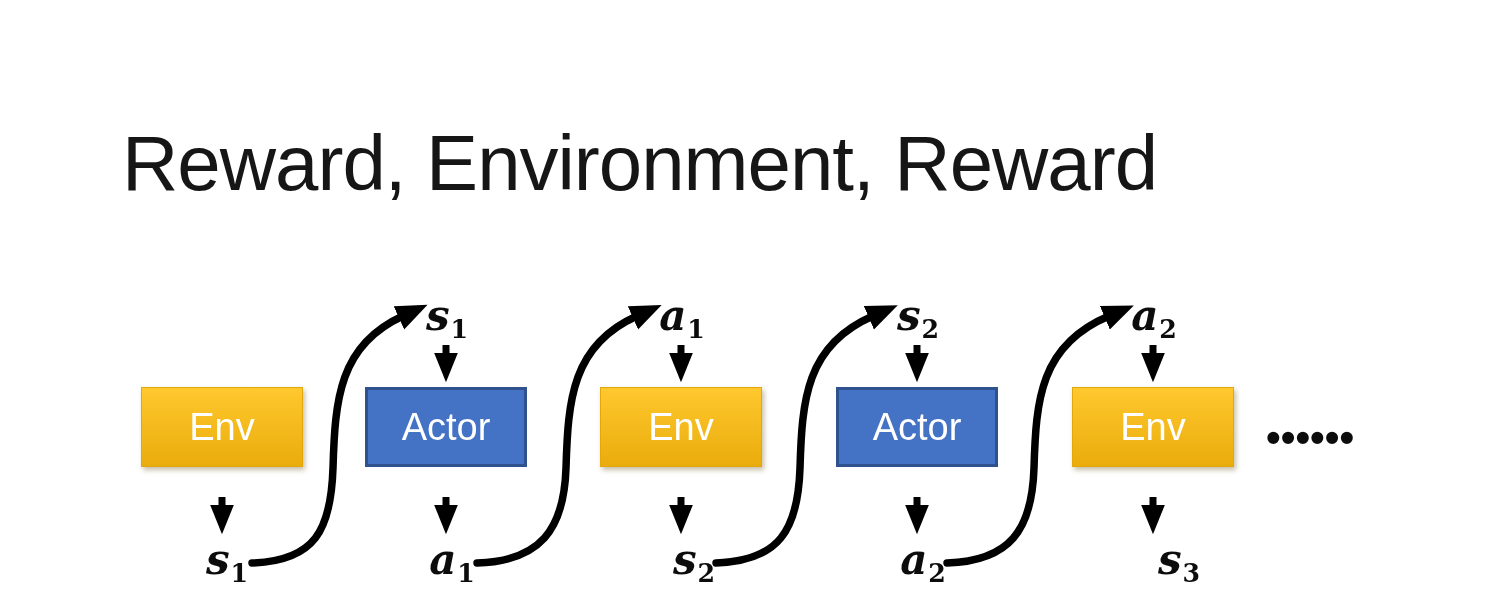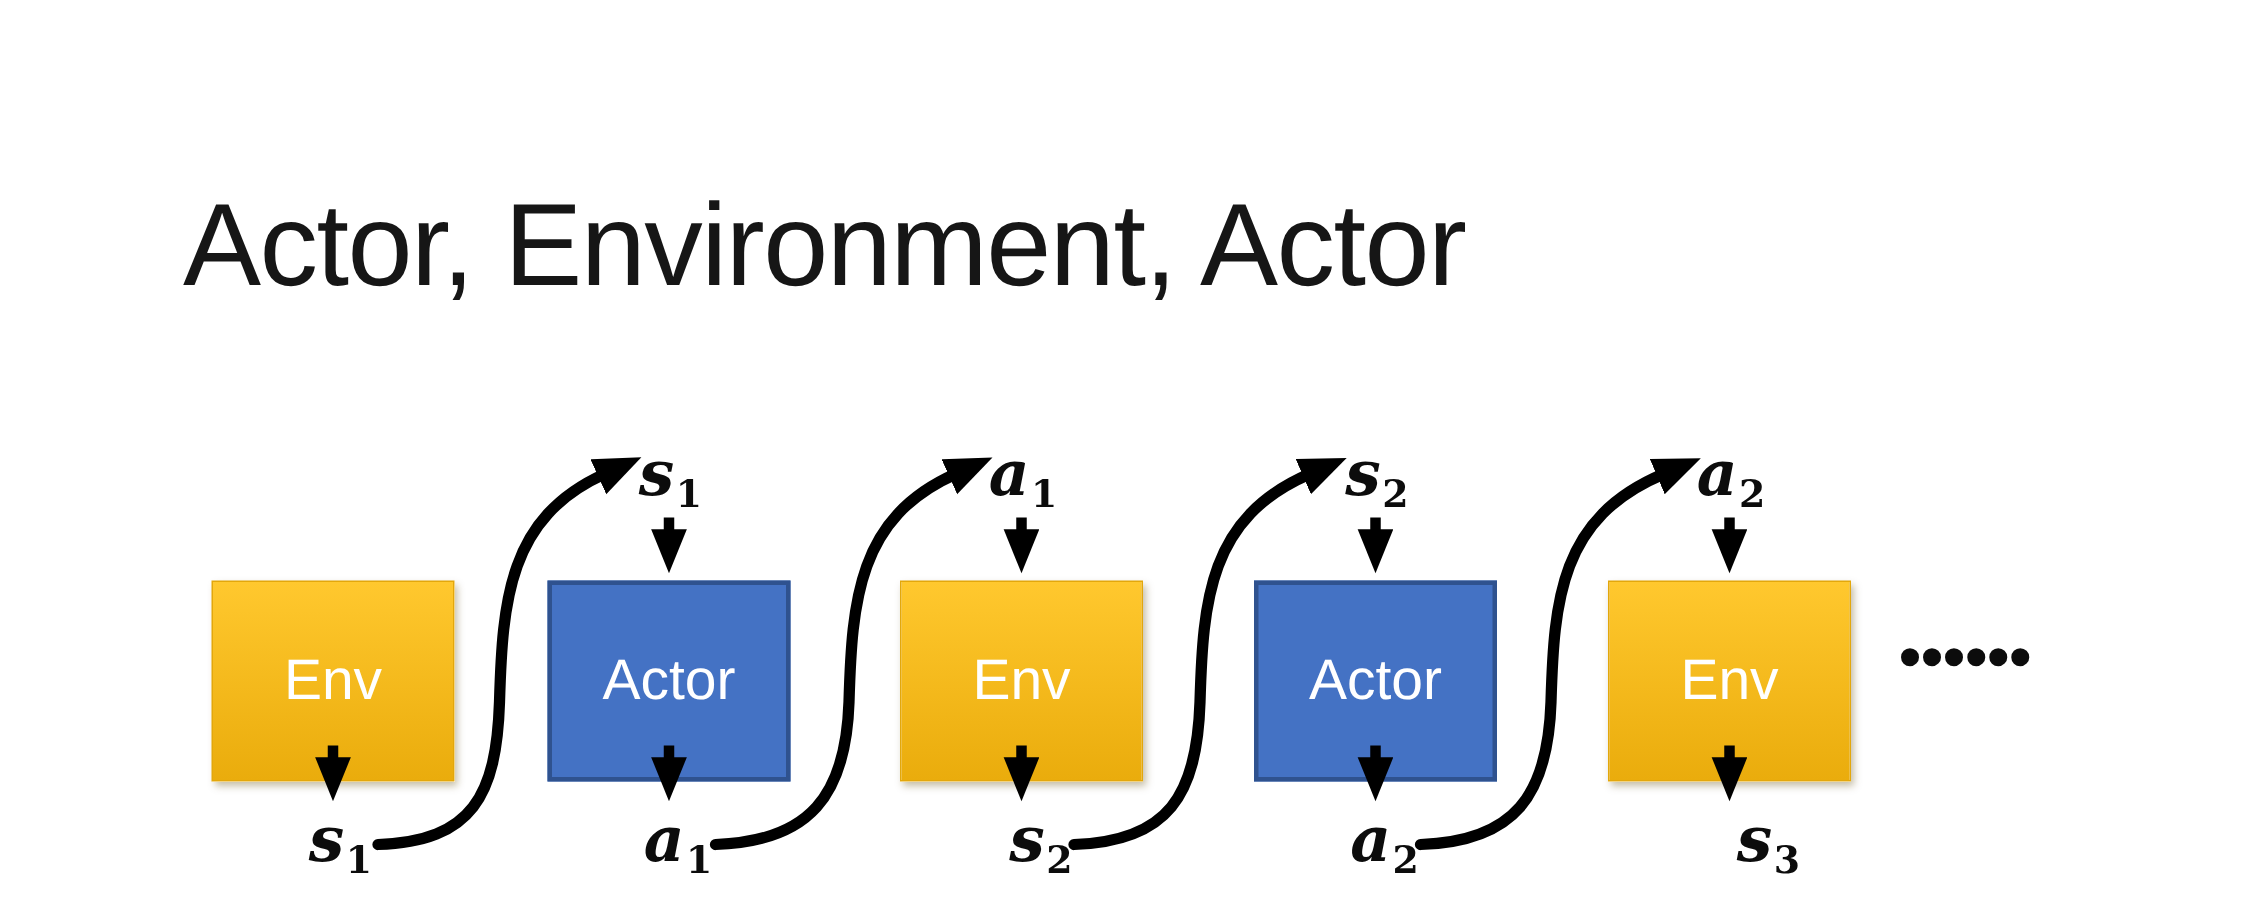--- a/index.html
+++ b/index.html
@@ -11,21 +11,21 @@
   .canvas{
     position:relative; width:1500px; height:608px; background:#ffffff;
     overflow:hidden; font-family:"Liberation Sans", sans-serif;
   }
   .title{
     position:absolute; left:122px; top:118px;
     font-size:78px; font-weight:300; letter-spacing:-1px;
     color:var(--title-text); white-space:nowrap;
   }
   .box{
-    position:absolute; top:387px; width:162px; height:134px;
+    position:absolute; top:387px; width:162px; height:80px;
     display:flex; align-items:center; justify-content:center;
     font-size:38px; color:var(--box-text); box-sizing:border-box;
   }
   .box.env{
     background:linear-gradient(180deg, var(--env-top) 0%, var(--env-bottom) 100%);
     box-shadow:2px 3px 5px rgba(90,70,0,0.35);
     border:1px solid #E3A70B;
   }
   .box.actor{
     background:var(--actor-fill);
@@ -46,21 +46,21 @@
   }
   svg.overlay{position:absolute; left:0; top:0; pointer-events:none;}
   .arrow-stroke{stroke:var(--arrow); fill:none;}
   .arrow-fill{fill:var(--arrow);}
 </style>
 </head>
 <body>
 
 <div class="canvas">
 
-  <div class="title">Actor, Environment, Actor</div>
+  <div class="title">Reward, Environment, Reward</div>
 
   <div class="box env" style="left:141px">
       <span>Env</span>
     </div>
   <div class="box actor" style="left:365px">
       <span>Actor</span>
     </div>
   <div class="box env" style="left:600px">
       <span>Env</span>
     </div>

